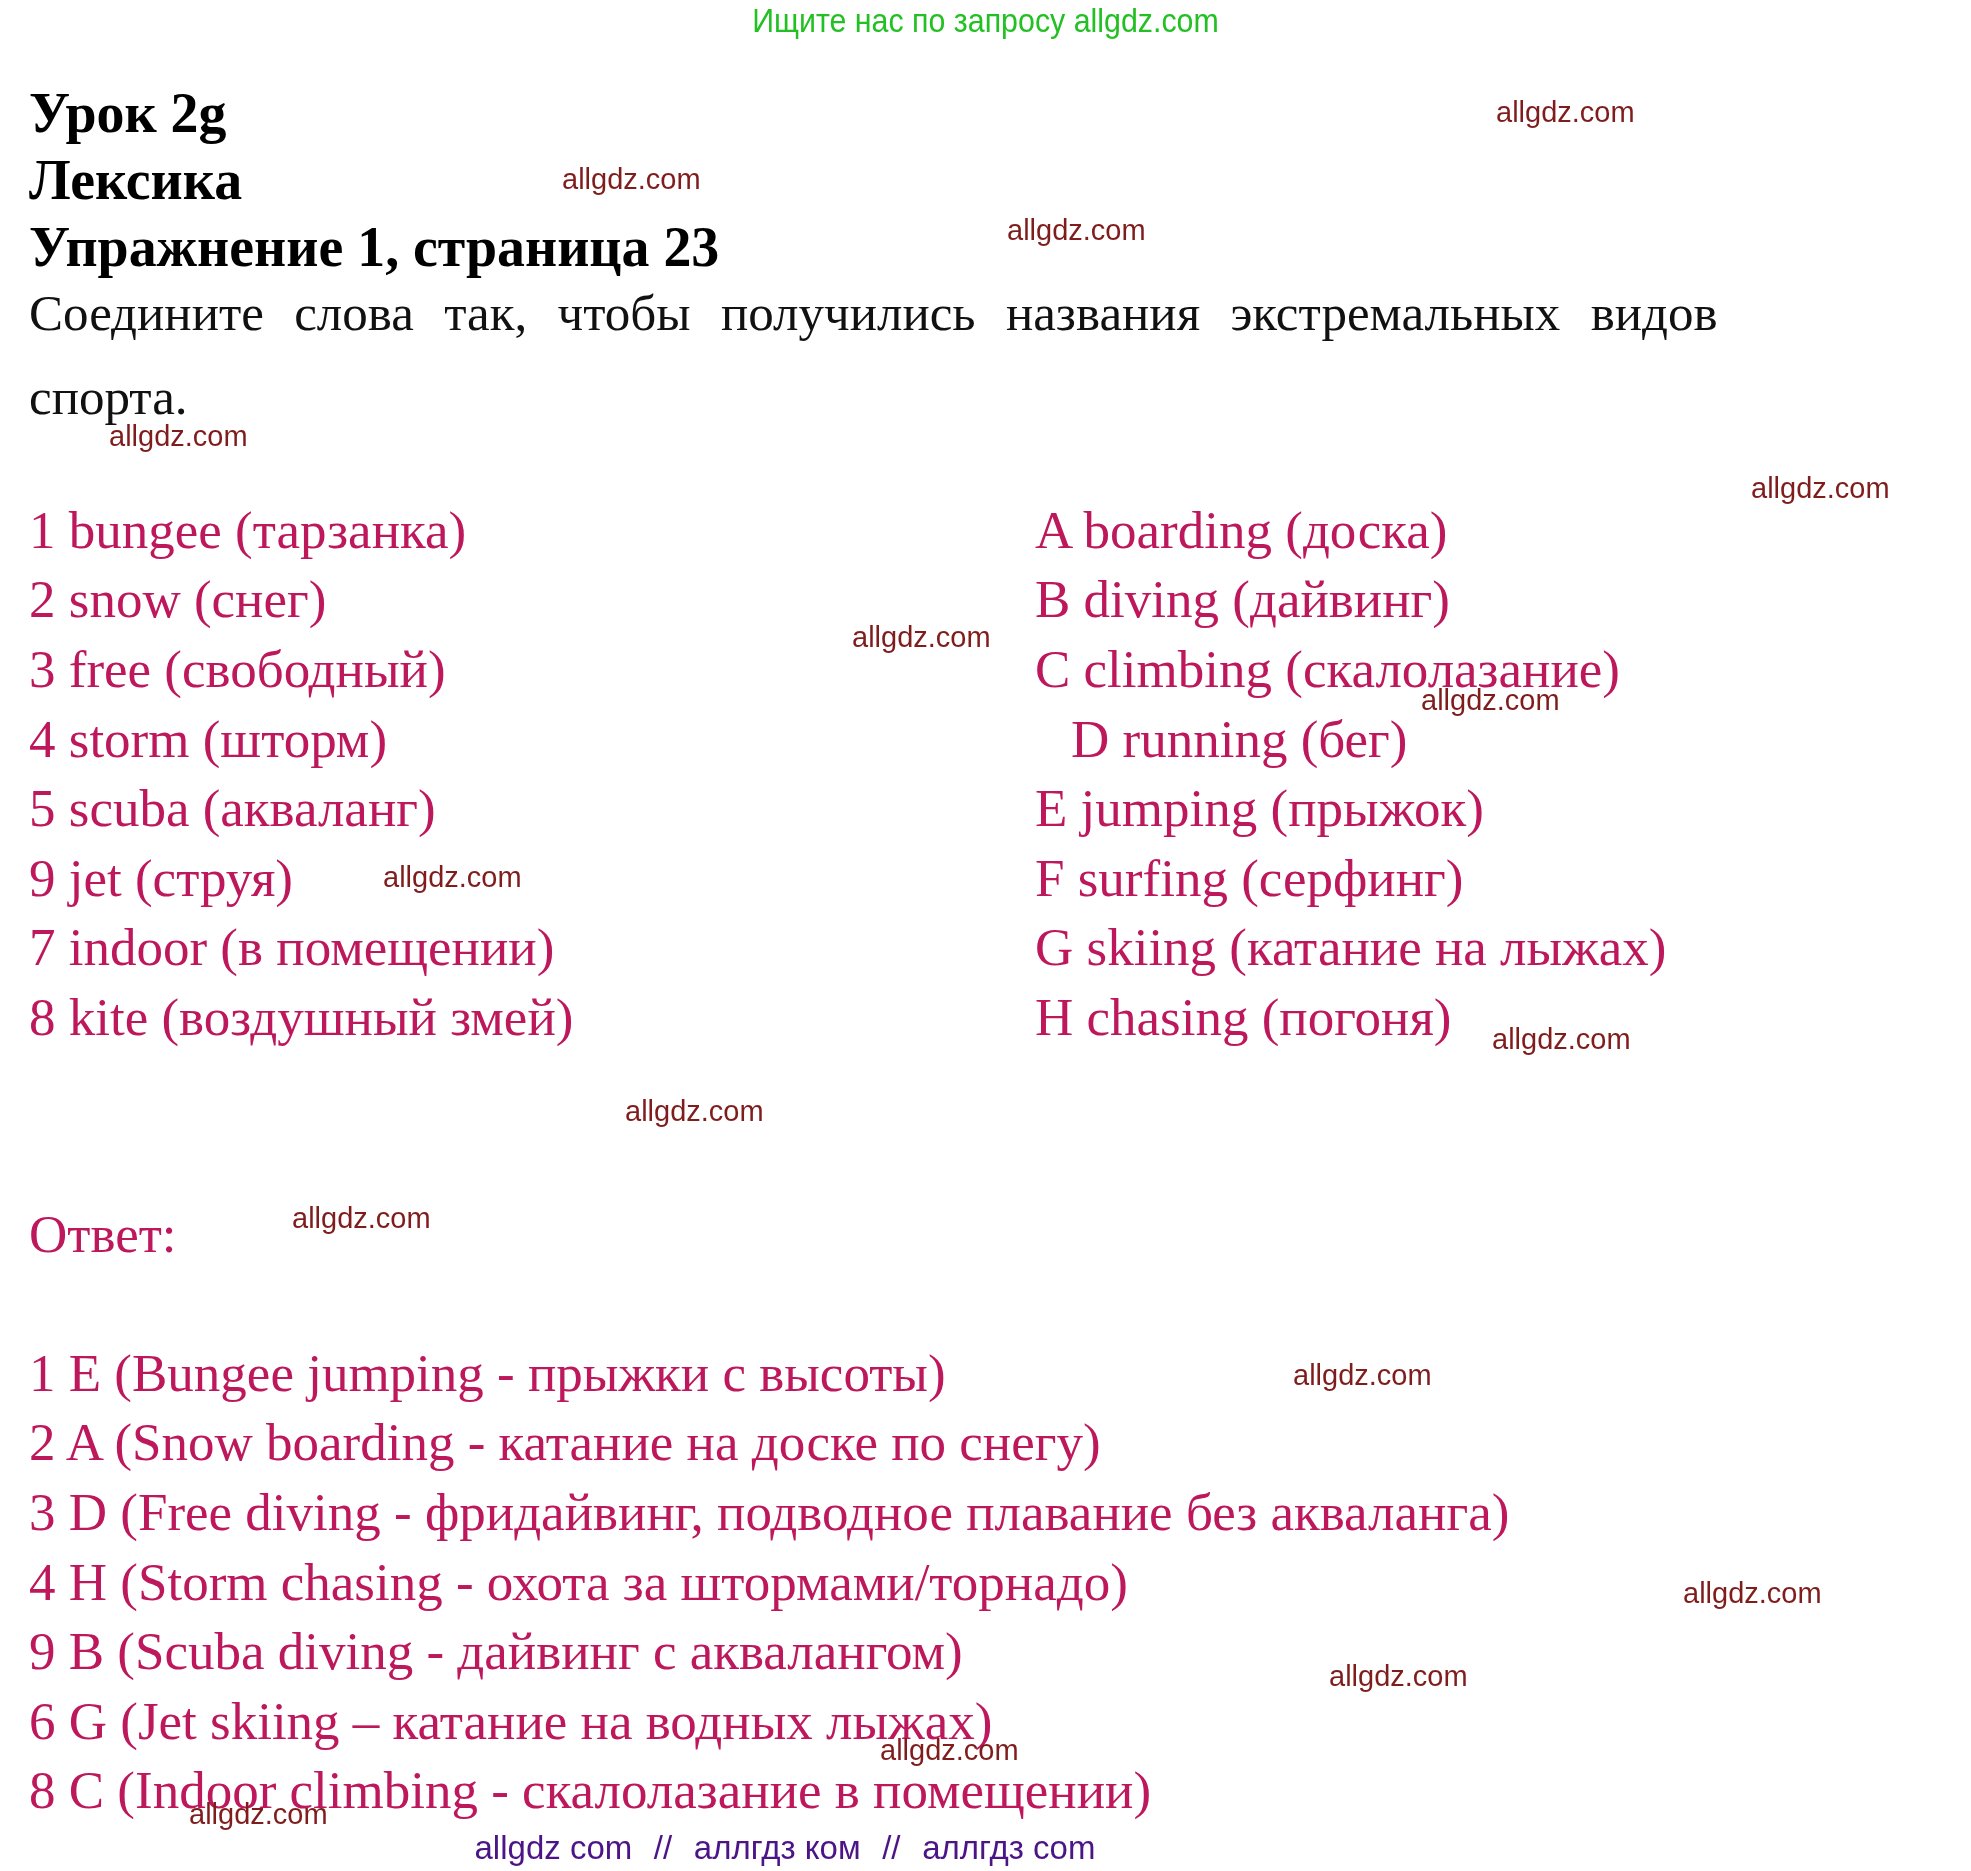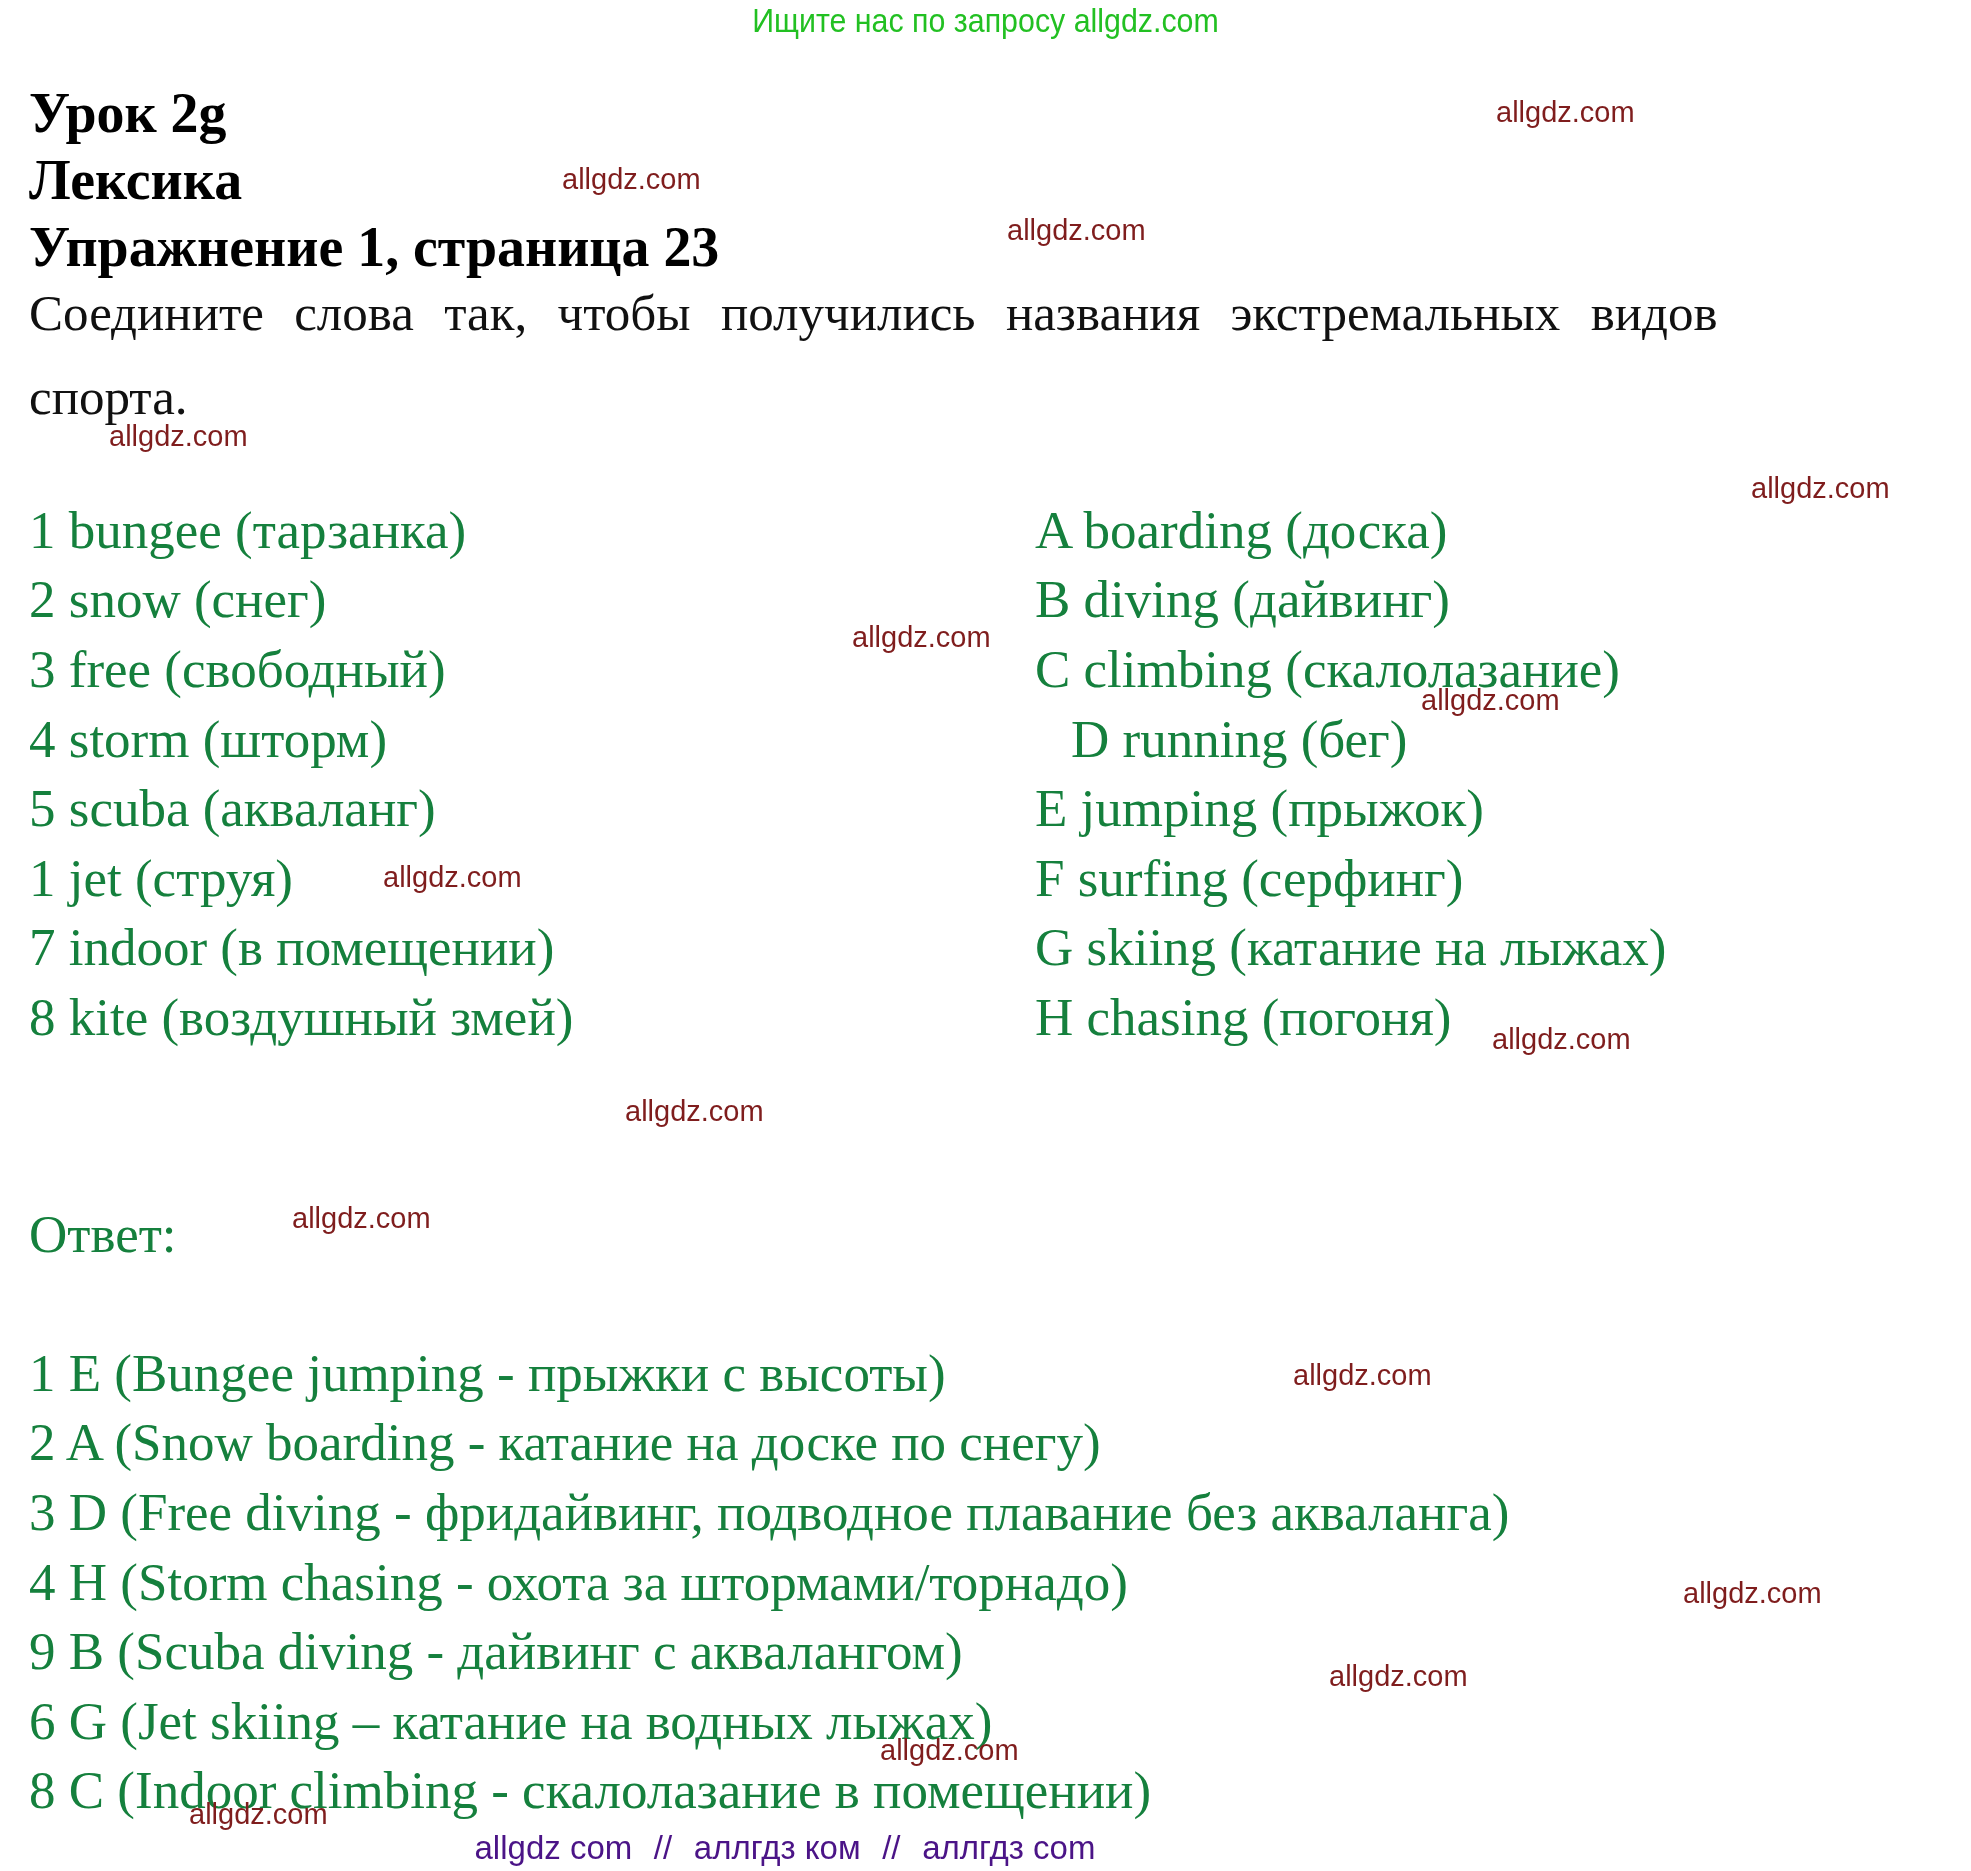--- a/index.html
+++ b/index.html
@@ -3,21 +3,21 @@
 <meta charset="utf-8">
 <style>
   html, body { margin: 0; padding: 0; background: #ffffff; }
   body { width: 1971px; height: 1871px; position: relative; overflow: hidden; }
   .abs { position: absolute; white-space: nowrap; }
   .sans { font-family: "Liberation Sans", "DejaVu Sans", sans-serif; }
   .serif { font-family: "Liberation Serif", "DejaVu Serif", serif; }
   .top-banner { font-size: 33px; color: #22c022; left: 0; width: 1971px; text-align: center; top: 2px; transform: scaleX(0.92); }
   .h { font-weight: bold; font-size: 57px; color: #000; left: 29px; transform-origin: left center; transform: scaleX(0.98); }
   .instr { font-size: 51px; color: #111; left: 29px; }
-  .item { font-size: 53px; color: #15803d; }
+  .item { font-size: 53px; color: #be185d; }
   .wm { font-size: 29px; color: #7f1d1d; }
   .footer { font-size: 33px; color: #4b1487; left: 0; width: 1570px; text-align: center; top: 1829px; }
   .sep { display: inline-block; margin: 0 21.6px; }
 </style>
 </head>
 <body>
 
 <div class="abs sans top-banner">Ищите нас по запросу allgdz.com</div>
 
 <div class="abs serif h" style="top:80px;">Урок 2g</div>
@@ -26,21 +26,21 @@
 
 <div class="abs serif instr" style="top:284px; word-spacing:17.6px;">Соедините слова так, чтобы получились названия экстремальных видов</div>
 <div class="abs serif instr" style="top:353px;margin-top:15px;">спорта.</div>
 
 <div>
   <div class="abs serif item" style="left:29px; top:500px;">1 bungee (тарзанка)</div>
   <div class="abs serif item" style="left:29px; top:569px;">2 snow (снег)</div>
   <div class="abs serif item" style="left:29px; top:639px;">3 free (свободный)</div>
   <div class="abs serif item" style="left:29px; top:709px;">4 storm (шторм)</div>
   <div class="abs serif item" style="left:29px; top:778px;">5 scuba (акваланг)</div>
-  <div class="abs serif item" style="left:29px; top:848px;">1 jet (струя)</div>
+  <div class="abs serif item" style="left:29px; top:848px;">9 jet (струя)</div>
   <div class="abs serif item" style="left:29px; top:917px;">7 indoor (в помещении)</div>
   <div class="abs serif item" style="left:29px; top:987px;">8 kite (воздушный змей)</div>
 </div>
 
 <div>
   <div class="abs serif item" style="left:1035px; top:500px;">A boarding (доска)</div>
   <div class="abs serif item" style="left:1035px; top:569px;">B diving (дайвинг)</div>
   <div class="abs serif item" style="left:1035px; top:639px;">C climbing (скалолазание)</div>
   <div class="abs serif item" style="left:1035px; top:709px;margin-left:36px;">D running (бег)</div>
   <div class="abs serif item" style="left:1035px; top:778px;">E jumping (прыжок)</div>

